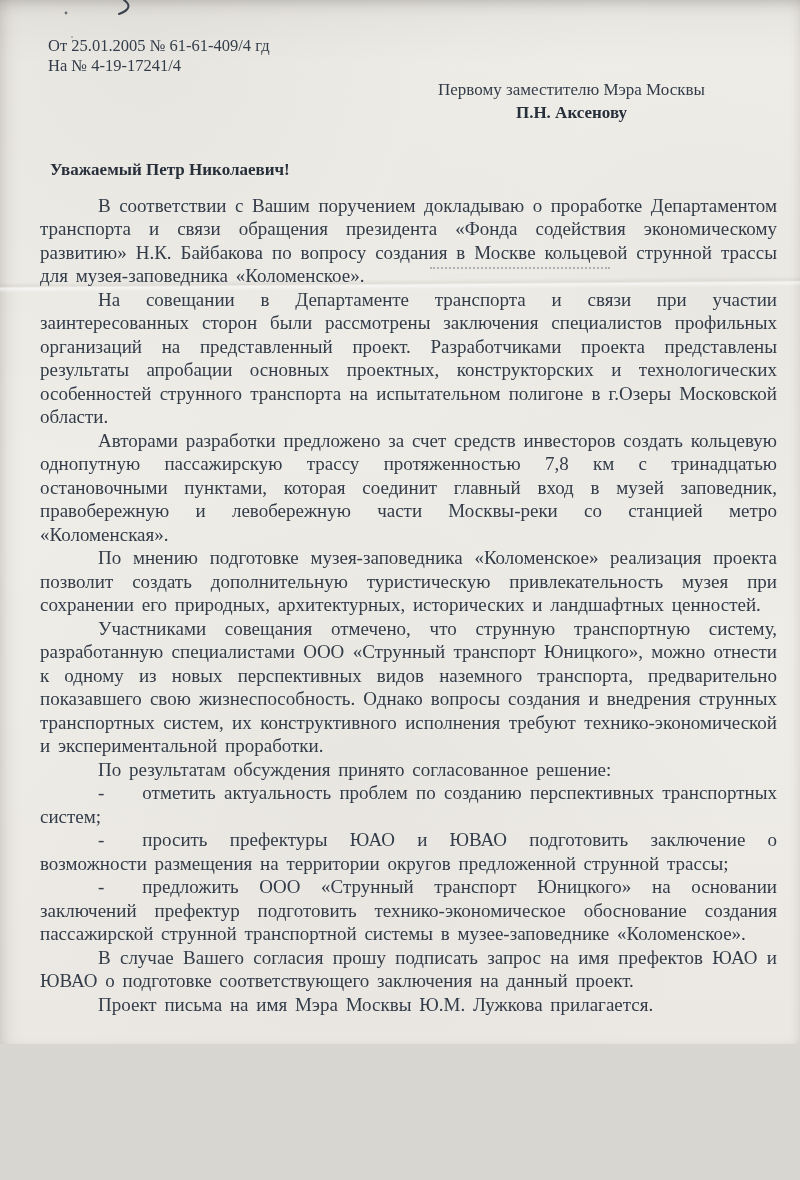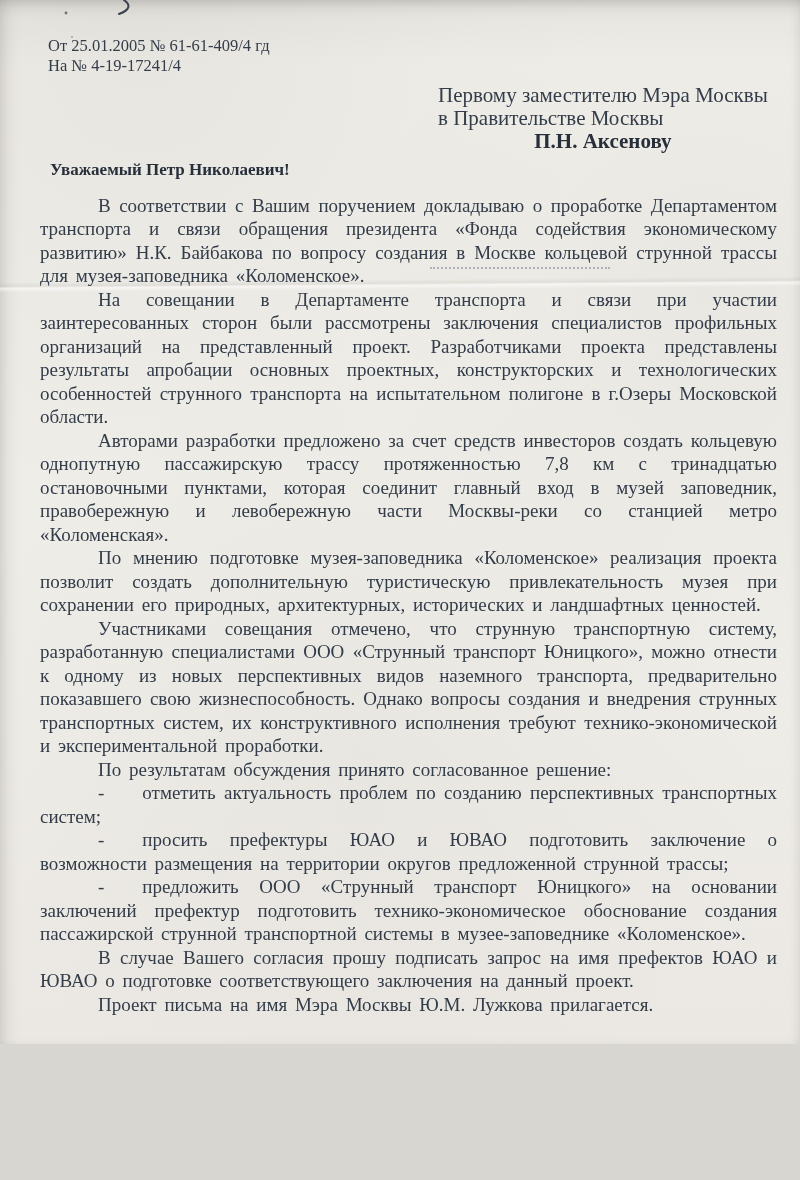--- a/index.html
+++ b/index.html
@@ -12,21 +12,21 @@
       radial-gradient(circle at 88% 28%, rgba(125,120,110,0.05), transparent 34%),
       radial-gradient(circle at 45% 72%, rgba(135,130,120,0.05), transparent 46%),
       linear-gradient(180deg,#e7e5e0 0%,#f0eee9 6%,#eeece7 70%,#ebe8e3 100%);
     box-shadow:
       inset 14px 0 20px -14px rgba(90,85,78,0.28),
       inset 0 12px 16px -10px rgba(90,85,78,0.30),
       inset -8px 0 14px -10px rgba(90,85,78,0.18);
   }
   .pen-mark{position:absolute;left:58px;top:0;}
   .refs{position:absolute;left:48px;top:36px;font-size:16.5px;line-height:20px;white-space:nowrap;}
-  .recipient{position:absolute;left:438px;top:84px;font-size:21px;line-height:23px;white-space:nowrap;}
+  .recipient{position:absolute;left:438px;top:78px;font-size:17px;line-height:23px;white-space:nowrap;}
   .b{font-weight:bold;color:#272f3b;text-align:center;}
   .letter{position:absolute;left:40px;top:158px;width:737px;font-size:19px;line-height:23.5px;}
   .salutation{text-align:left;font-size:17px;margin:0 0 12px 10px;}
   .para{margin:0;text-align:justify;text-indent:58px;word-spacing:3px;}
   .artifact-dots{position:absolute;left:430px;top:267px;width:180px;height:0;
     border-bottom:2px dotted rgba(60,70,85,0.35);}
   .crease{position:absolute;left:-10px;top:276px;width:820px;height:16px;transform:rotate(-0.45deg);
     background:linear-gradient(180deg,transparent 20%,rgba(120,113,100,0.10) 45%,rgba(255,255,255,0.55) 58%,transparent 85%);}
   .sig{position:relative;margin-top:40px;height:80px;}
   .sig-title{position:absolute;left:65px;top:2px;font-size:19px;line-height:25px;white-space:nowrap;text-align:right;}
@@ -45,21 +45,20 @@
     <circle cx="14" cy="37" r="1.1" fill="#8b9098" opacity="0.7"></circle>
   </svg>
 
   <div class="refs">
     <div>От 25.01.2005 № 61-61-409/4 гд</div>
     <div>На № 4-19-17241/4</div>
   </div>
 
   <div class="recipient">
     <div>Первому заместителю Мэра Москвы</div>
-    <div>в Правительстве Москвы</div>
     <div class="b">П.Н. Аксенову</div>
   </div>
 
   <div class="artifact-dots"></div>
   <div class="crease"></div>
 
   <div class="letter">
     <div class="salutation b">Уважаемый Петр Николаевич!</div>
     <p class="para">В соответствии с Вашим поручением докладываю о проработке Департаментом транспорта и связи обращения президента «Фонда содействия экономическому развитию» Н.К. Байбакова по вопросу создания в Москве кольцевой струнной трассы для музея-заповедника «Коломенское».</p>
     <p class="para">На совещании в Департаменте транспорта и связи при участии заинтересованных сторон были рассмотрены заключения специалистов профильных организаций на представленный проект. Разработчиками проекта представлены результаты апробации основных проектных, конструкторских и технологических особенностей струнного транспорта на испытательном полигоне в г.Озеры Московской области.</p>

